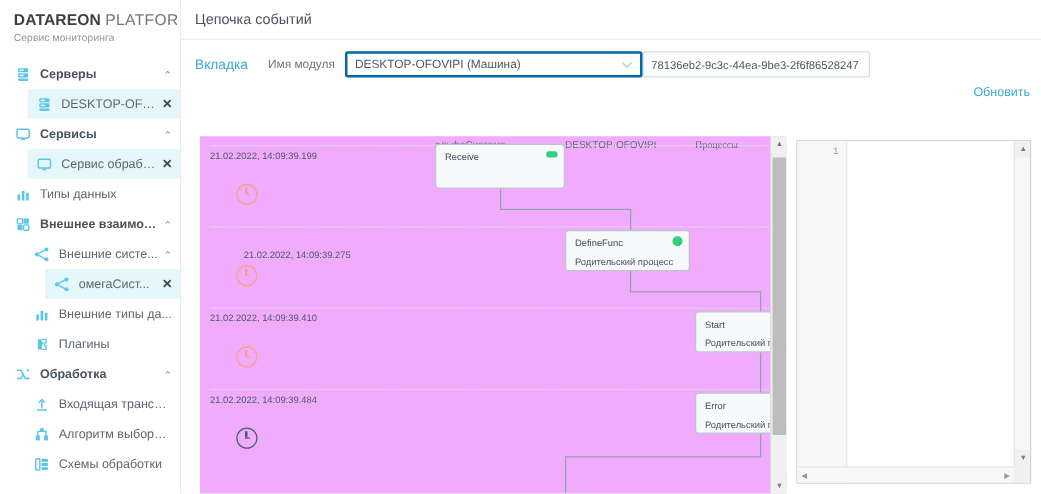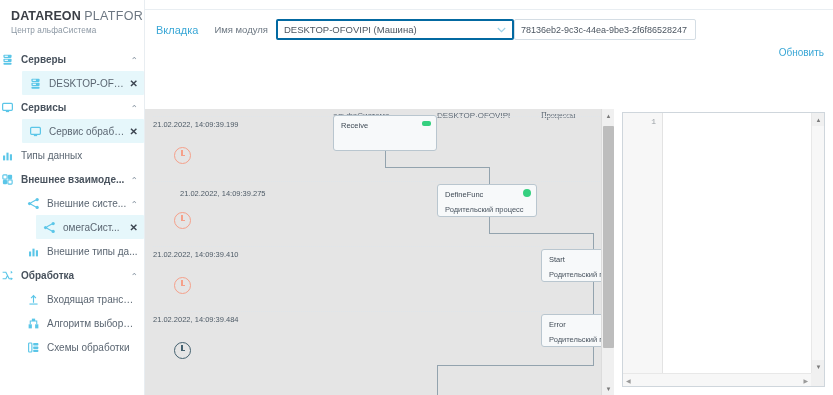--- a/index.html
+++ b/index.html
@@ -43,21 +43,21 @@
     flex: 0 0 15px;
     margin-right: 6px;
     display: flex; align-items: center; justify-content: center;
   }
   .nav-item .lbl {
     font-size: 10px;
     color: #5b6672;
     overflow: hidden; text-overflow: ellipsis; white-space: nowrap;
     flex: 1 1 auto;
   }
-  .nav-item.lvl0 { }
+  .nav-item.lvl0 { padding-left: 11px; }
   .nav-item.lvl1 { padding-left: 26px; }
   .nav-item.lvl2 { padding-left: 40px; }
   .nav-item.bold .lbl { font-weight: bold; color: #48525d; }
   .nav-item.sel {
     background: #e6f7fb;
     margin-left: 22px;
     padding-left: 6px;
     border-radius: 1px;
   }
   .nav-item.sel.lvl2 { margin-left: 36px; }
@@ -110,21 +110,22 @@
     position: absolute;
     left: 0; top: 109px; right: 0; bottom: 0;
     display: flex;
   }
   #diagram {
     position: relative;
     flex: 0 0 469px;
     width: 469px;
     height: 286px;
     overflow: hidden;
-    background: #e5e5e5;
+    background: #f0abfc;
+    margin-left: 15px;
   }
   .col-head {
     position: absolute;
     font-size: 8px;
     color: #5d6874;
     white-space: nowrap;
   }
   .ts {
     position: absolute;
     left: 8px;
@@ -234,21 +235,21 @@
 </head>
 <body>
 
 <div id="app">
 
   <div id="sidebar">
     <div class="brand">
       <div class="brand-line">
         <span class="brand-bold">DATAREON</span><span>&nbsp;</span><span class="brand-light">PLATFORM</span>
       </div>
-      <div class="brand-sub">Центр альфаСистема</div>
+      <div class="brand-sub">Сервис мониторинга</div>
     </div>
     <div class="nav" id="nav">
         <div class="nav-item lvl0 bold">
           <span class="ico">
             <svg class="icn" width="13" height="13" viewBox="0 0 16 16">
               <rect x="3" y="2" width="10" height="4" rx="1" fill="#5bc6e8"></rect>
               <rect x="3" y="7" width="10" height="4" rx="1" fill="#5bc6e8"></rect>
               <rect x="3" y="12" width="10" height="2.5" rx="1" fill="#5bc6e8"></rect>
               <rect x="4.5" y="3.3" width="4" height="1.4" fill="#fff"></rect>
               <rect x="4.5" y="8.3" width="4" height="1.4" fill="#fff"></rect>
@@ -339,20 +340,29 @@
         <div class="nav-item lvl1">
           <span class="ico">
             <svg class="icn" width="13" height="13" viewBox="0 0 16 16">
               <rect x="2.5" y="8" width="2.6" height="6" fill="#5bc6e8"></rect>
               <rect x="6.7" y="4.5" width="2.6" height="9.5" fill="#5bc6e8"></rect>
               <rect x="10.9" y="6.5" width="2.6" height="7.5" fill="#5bc6e8"></rect>
             </svg>
           </span>
           <span class="lbl">Внешние типы да...</span>
         </div>
+        <div class="nav-item lvl1">
+          <span class="ico">
+            <svg class="icn" width="13" height="13" viewBox="0 0 16 16">
+              <path d="M4 3h4v2.2a1.6 1.6 0 1 1 0 3.2V13H4z" fill="#5bc6e8"></path>
+              <path d="M8.2 3h4v3.4a1.6 1.6 0 1 0 0 3.2V13h-4" fill="none" stroke="#5bc6e8" stroke-width="1.3"></path>
+            </svg>
+          </span>
+          <span class="lbl">Плагины</span>
+        </div>
         <div class="nav-item lvl0 bold">
           <span class="ico">
             <svg class="icn" width="13" height="13" viewBox="0 0 16 16">
               <path d="M2 4 L6 4 L10 12 L14 12 M2 12 L6 12 L8 8" stroke="#5bc6e8" stroke-width="1.4" fill="none"></path>
               <path d="M12 2.3 L14.4 4 L12 5.7 M12 10.3 L14.4 12 L12 13.7" fill="#5bc6e8"></path>
             </svg>
           </span>
           <span class="lbl">Обработка</span>
           <span class="chev">⌄</span>
         </div>
@@ -385,20 +395,23 @@
               <rect x="7.6" y="10.8" width="6.4" height="2.7" rx="0.8" fill="#5bc6e8"></rect>
             </svg>
           </span>
           <span class="lbl">Схемы обработки</span>
         </div>
       </div>
   </div>
 
   <div id="main">
 
+    <div class="main-head">
+      <div class="page-title">Цепочка событий</div>
+    </div>
     <div class="divider"></div>
 
     <div class="form-row">
       <span class="tab-link">Вкладка</span>
       <span class="fld-label">Имя модуля</span>
       <div class="select-box">
         <span class="val">DESKTOP-OFOVIPI (Машина)</span>
         <span class="select-chev">
           <svg class="icn" width="9" height="6" viewBox="0 0 9 6">
               <path d="M0.8 1 L4.5 4.6 L8.2 1" stroke="#9fd3e8" stroke-width="1.2" fill="none"></path>
@@ -419,21 +432,21 @@
             <div class="col-head" style="left:188px;top:2px;">альфаСистема</div>
             <div class="col-head" style="left:292px;top:2px;">DESKTOP-OFOVIPI</div>
             <div class="col-head" style="left:396px;top:2px;font-family:Liberation Serif, serif;">Процессы</div>
             <div class="lane-line" style="top:7px;"></div>
             <div class="ts" style="top:11px;">21.02.2022, 14:09:39.199</div>
             <div class="clock" style="left:29px;top:38px;">
               <i class="h"></i>
               <i class="m"></i>
             </div>
             <div class="lane-line" style="top:72px;"></div>
-            <div class="ts" style="top:80px;padding-left:27px;">21.02.2022, 14:09:39.275</div>
+            <div class="ts" style="top:90px;padding-left:27px;">21.02.2022, 14:09:39.275</div>
             <div class="clock" style="left:29px;top:103px;">
               <i class="h"></i>
               <i class="m"></i>
             </div>
             <div class="lane-line" style="top:137px;"></div>
             <div class="ts" style="top:141px;text-align:center;">21.02.2022, 14:09:39.410</div>
             <div class="clock" style="left:29px;top:168px;">
               <i class="h"></i>
               <i class="m"></i>
             </div>

